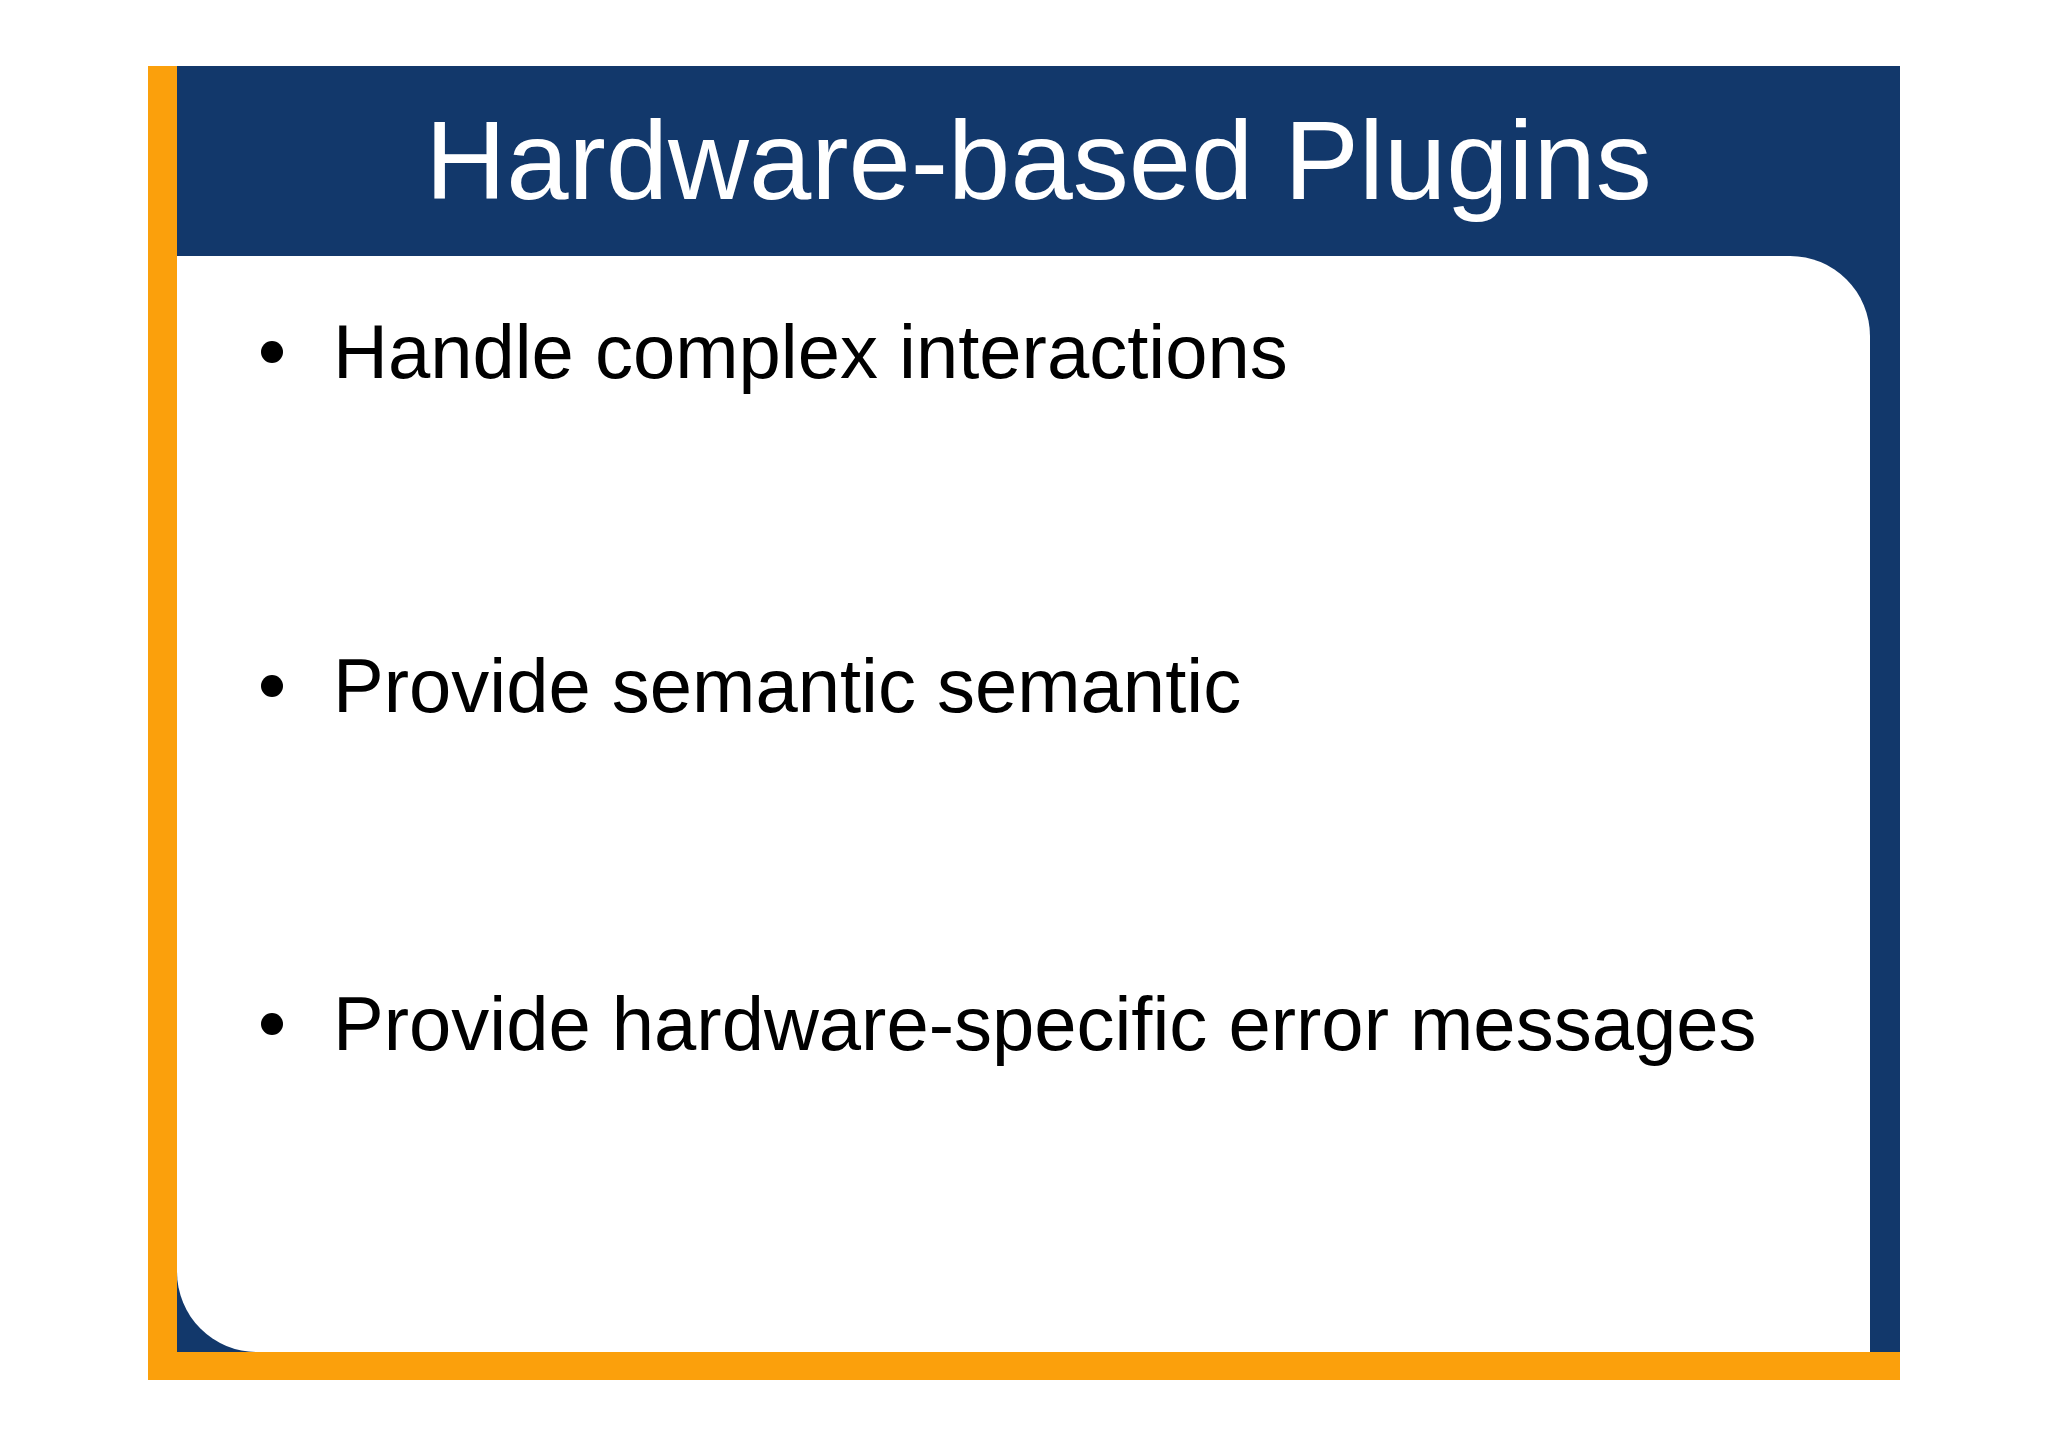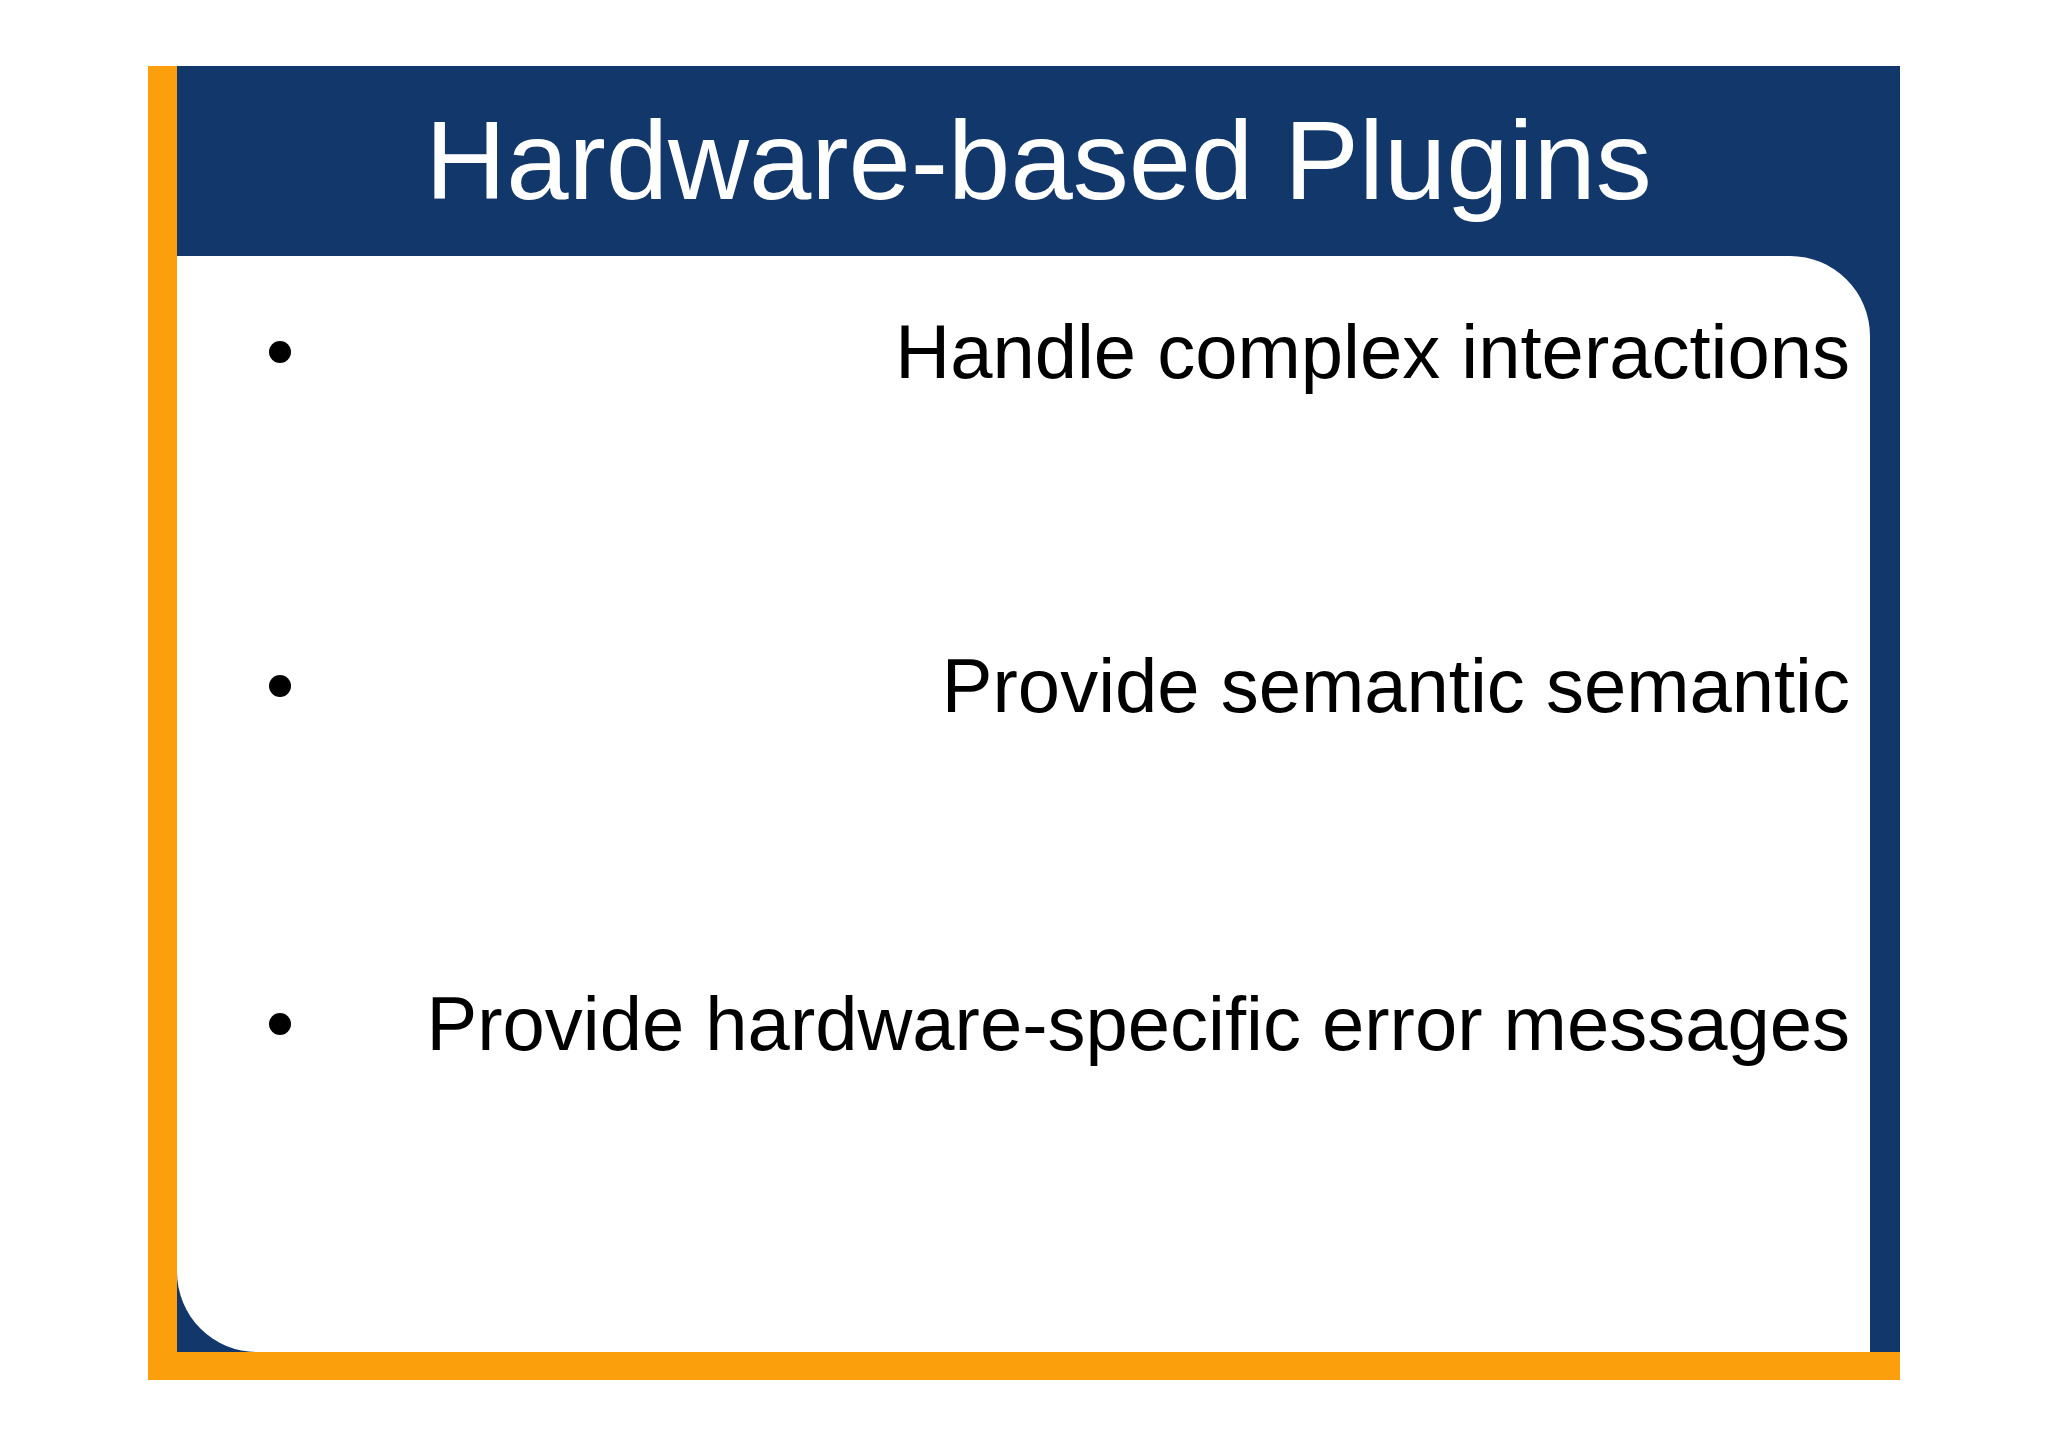--- a/index.html
+++ b/index.html
@@ -13,21 +13,20 @@
   .page{
     position:absolute;inset:0;
     background:#ffffff;
   }
   
   .slide{
     position:absolute;
     left:148px;top:66px;
     width:1752px;height:1314px;
     background:var(--navy,#12386B);
-    text-align:right;
   }
   
   .left-border{
     position:absolute;
     left:0;top:0;
     width:29px;height:100%;
     background:var(--orange,#FBA00C);
   }
   
   .bottom-border{
@@ -52,21 +51,21 @@
   }
   
   .content-area{
     position:absolute;
     left:29px;top:190px;right:30px;bottom:28px;
     background:var(--content-bg,#FFFFFF);
     border-radius:0 80px 0 80px;
   }
   .bullet-item{
     position:absolute;
-    left:16px;right:20px;
+    left:8px;right:20px;
     height:91px;
     line-height:91px;
     white-space:nowrap;
   }
   .bullet-item.b0{top:50px;}
   .bullet-item.b1{top:384px;}
   .bullet-item.b2{top:722px;}
   .bullet-dot{
     position:absolute;
     left:76px;top:50%;

